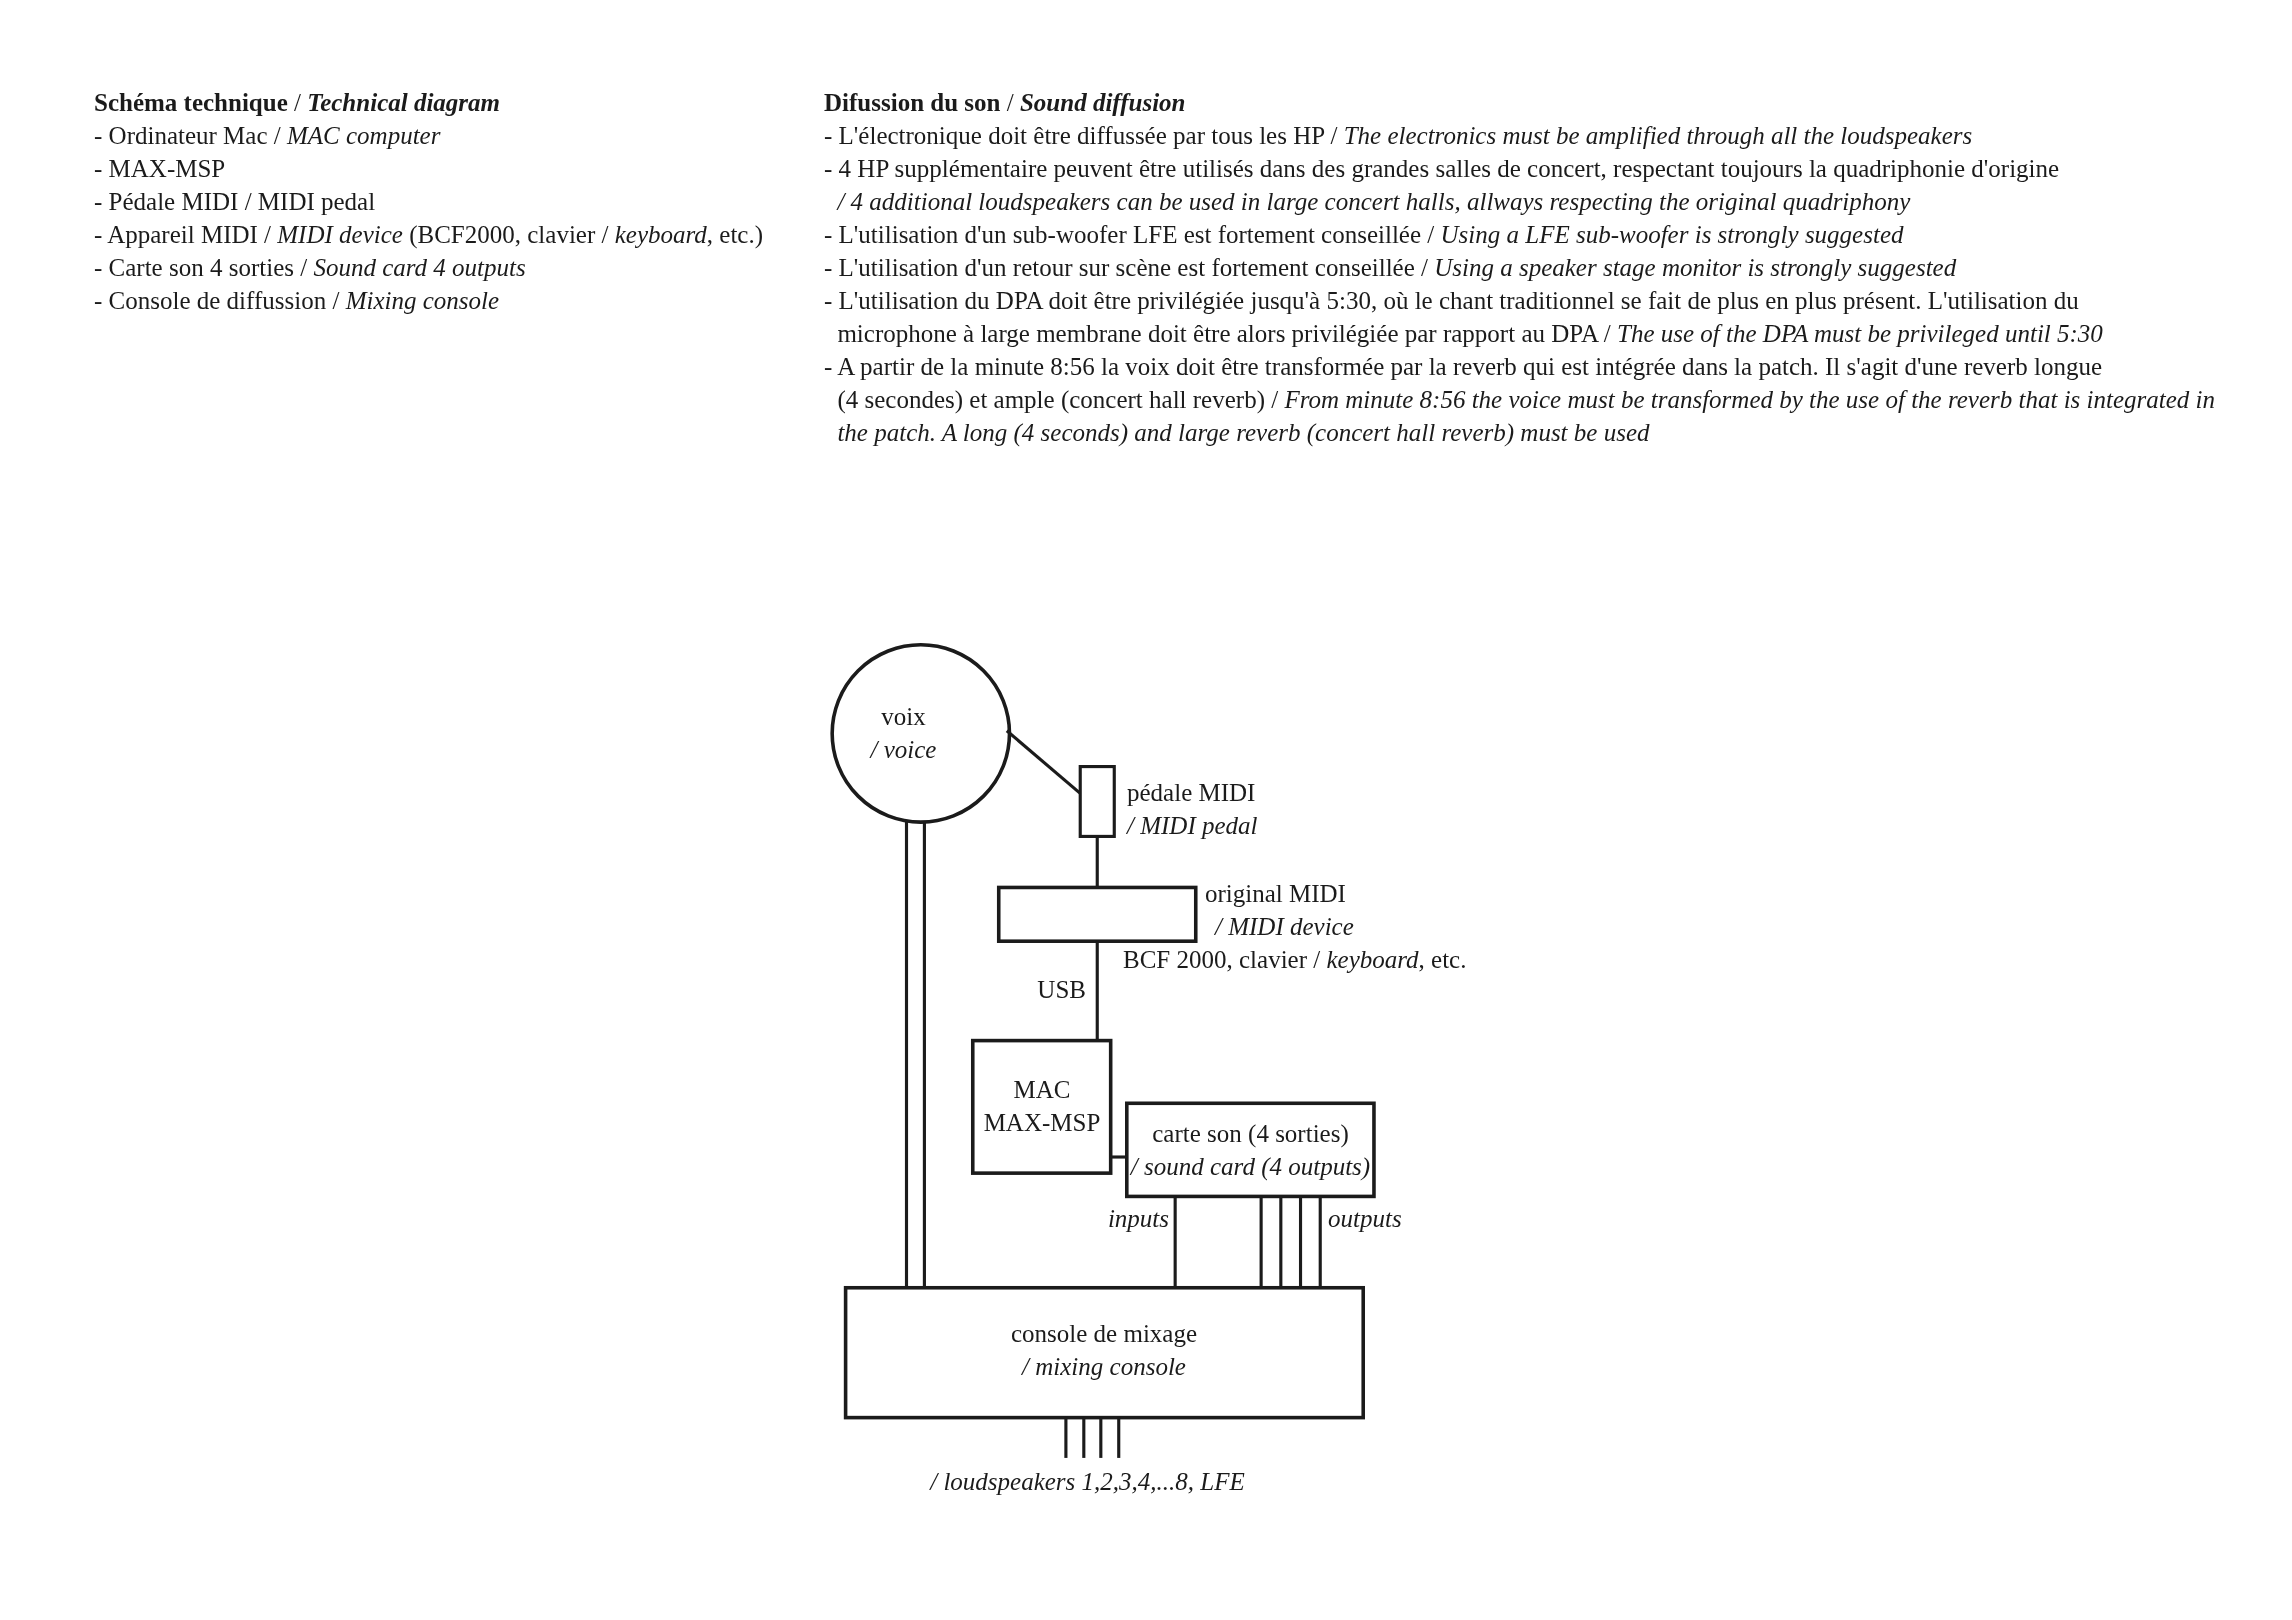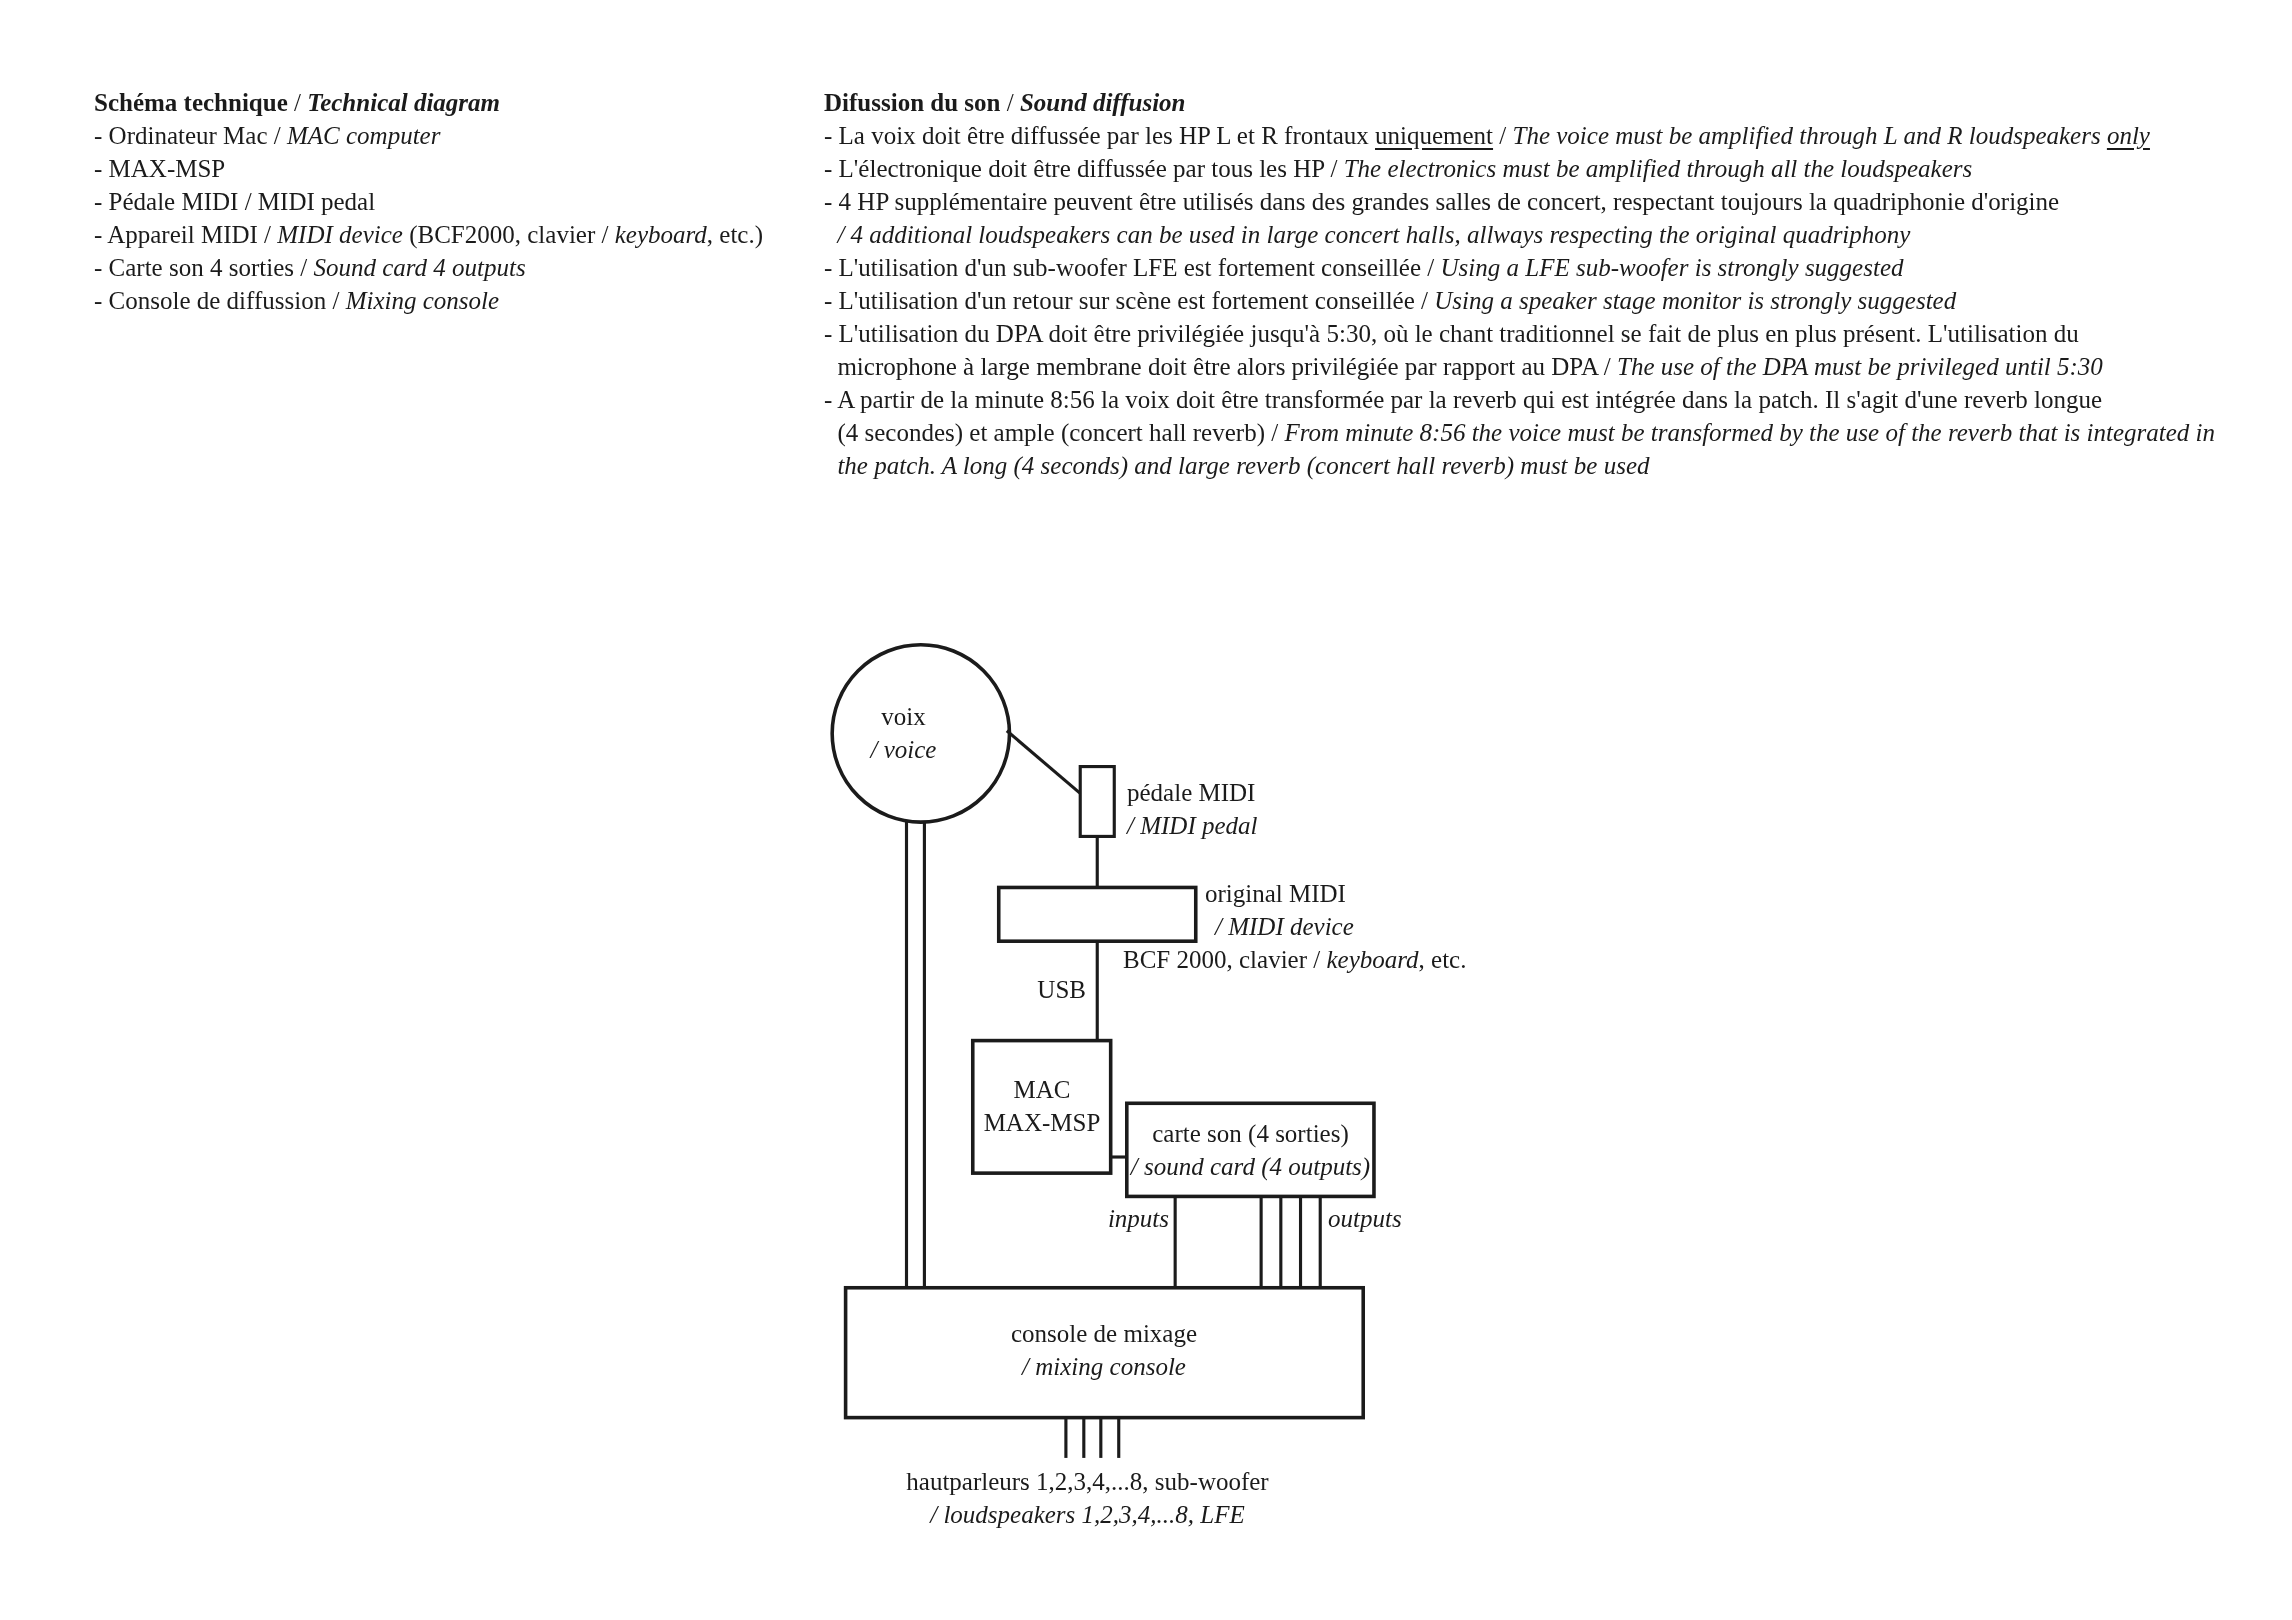--- a/index.html
+++ b/index.html
@@ -71,21 +71,20 @@
   <div class="line"><span class="seg-n">- Ordinateur Mac / </span><span class="seg-i">MAC computer</span></div>
   <div class="line"><span class="seg-n">- MAX-MSP</span></div>
   <div class="line"><span class="seg-n">- Pédale MIDI / MIDI pedal</span></div>
   <div class="line"><span class="seg-n">- Appareil MIDI / </span><span class="seg-i">MIDI device</span><span class="seg-n"> (BCF2000, clavier / </span><span class="seg-i">keyboard</span><span class="seg-n">, etc.)</span></div>
   <div class="line"><span class="seg-n">- Carte son 4 sorties / </span><span class="seg-i">Sound card 4 outputs</span></div>
   <div class="line"><span class="seg-n">- Console de diffussion / </span><span class="seg-i">Mixing console</span></div>
 </div>
 
 <div class="col" id="right-col">
   <div class="line"><span class="seg-b">Difussion du son</span><span class="seg-n"> / </span><span class="seg-b seg-i">Sound diffusion</span></div>
-  <div class="line"><span class="seg-n">- La voix doit être diffussée par les HP L et R frontaux </span><span class="seg-u">uniquement</span><span class="seg-n"> / </span><span class="seg-i">The voice must be amplified through L and R loudspeakers </span><span class="seg-i seg-u">only </span></div>
   <div class="line"><span class="seg-n">- L'électronique doit être diffussée par tous les HP / </span><span class="seg-i">The electronics must be amplified through all the loudspeakers</span></div>
   <div class="line"><span class="seg-n">- 4 HP supplémentaire peuvent être utilisés dans des grandes salles de concert, respectant toujours la quadriphonie d'origine</span></div>
   <div class="line ind"><span class="seg-i">/ 4 additional loudspeakers can be used in large concert halls, allways respecting the original quadriphony</span></div>
   <div class="line"><span class="seg-n">- L'utilisation d'un sub-woofer LFE est fortement conseillée / </span><span class="seg-i">Using a LFE sub-woofer is strongly suggested</span></div>
   <div class="line"><span class="seg-n">- L'utilisation d'un retour sur scène est fortement conseillée / </span><span class="seg-i">Using a speaker stage monitor is strongly suggested</span></div>
   <div class="line"><span class="seg-n">- L'utilisation du DPA doit être privilégiée jusqu'à 5:30, où le chant traditionnel se fait de plus en plus présent. L'utilisation du</span></div>
   <div class="line ind"><span class="seg-n">microphone à large membrane doit être alors privilégiée par rapport au DPA / </span><span class="seg-i">The use of the DPA must be privileged until 5:30</span></div>
   <div class="line"><span class="seg-n">- A partir de la minute 8:56 la voix doit être transformée par la reverb qui est intégrée dans la patch. Il s'agit d'une reverb longue</span></div>
   <div class="line ind"><span class="seg-n">(4 secondes) et ample (concert hall reverb) / </span><span class="seg-i">From minute 8:56 the voice must be transformed by the use of the reverb that is integrated in</span></div>
   <div class="line ind"><span class="seg-i">the patch. A long (4 seconds) and large reverb (concert hall reverb) must be used</span></div>
@@ -119,16 +118,15 @@
 
 <div class="lbl rgt it" style="left:1062px;top:1202px;width:107px;">inputs</div>
 <div class="lbl it" style="left:1328px;top:1202px;">outputs</div>
 
 <div class="lbl ctr" style="left:845px;top:1317px;width:518px;">
   <div>console de mixage</div>
   <div class="it">/ mixing console</div>
 </div>
 
 <div class="lbl ctr" style="left:819px;top:1465px;width:537px;">
-  <div>hautparleurs 1,2,3,4,...8, sub-woofer</div>
   <div class="it">/ loudspeakers 1,2,3,4,...8, LFE</div>
 </div>
 
 
 </body></html>

